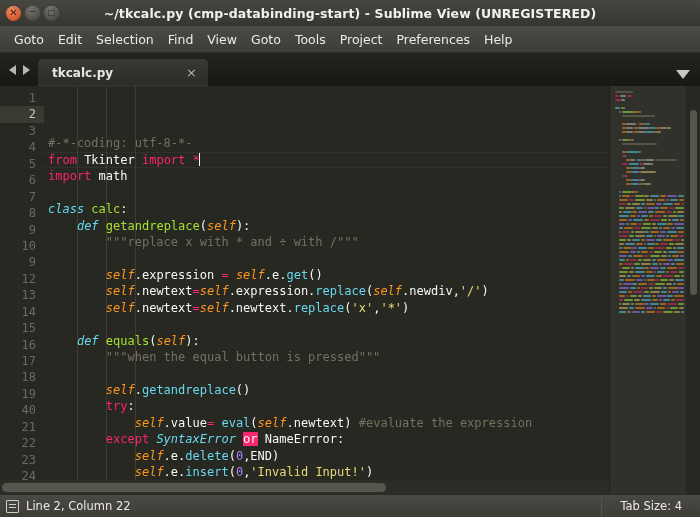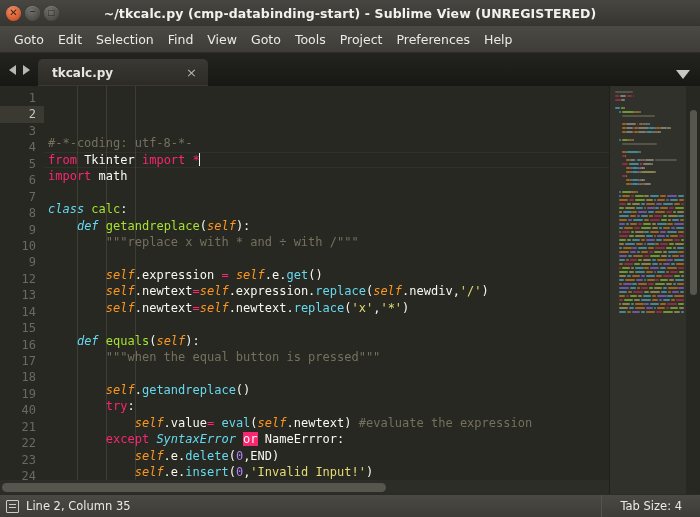--- a/index.html
+++ b/index.html
@@ -934,20 +934,20 @@
             <div class="mm-seg" style="left: 66.24px; width: 2.76px; background: rgb(75, 150, 166);"></div>
           </div>
         </div>
       <div class="mm-scroll"></div>
     </div>
   </div>
 
   <div class="statusbar">
     <div class="sb-left">
       <span class="sb-icon"></span>
-      <span>Line 2, Column 35</span>
+      <span>Line 2, Column 22</span>
     </div>
     <div class="sb-right">
       <div class="sb-cell">Tab Size: 4</div>
     </div>
   </div>
 
 </div>
 
 </body></html>

